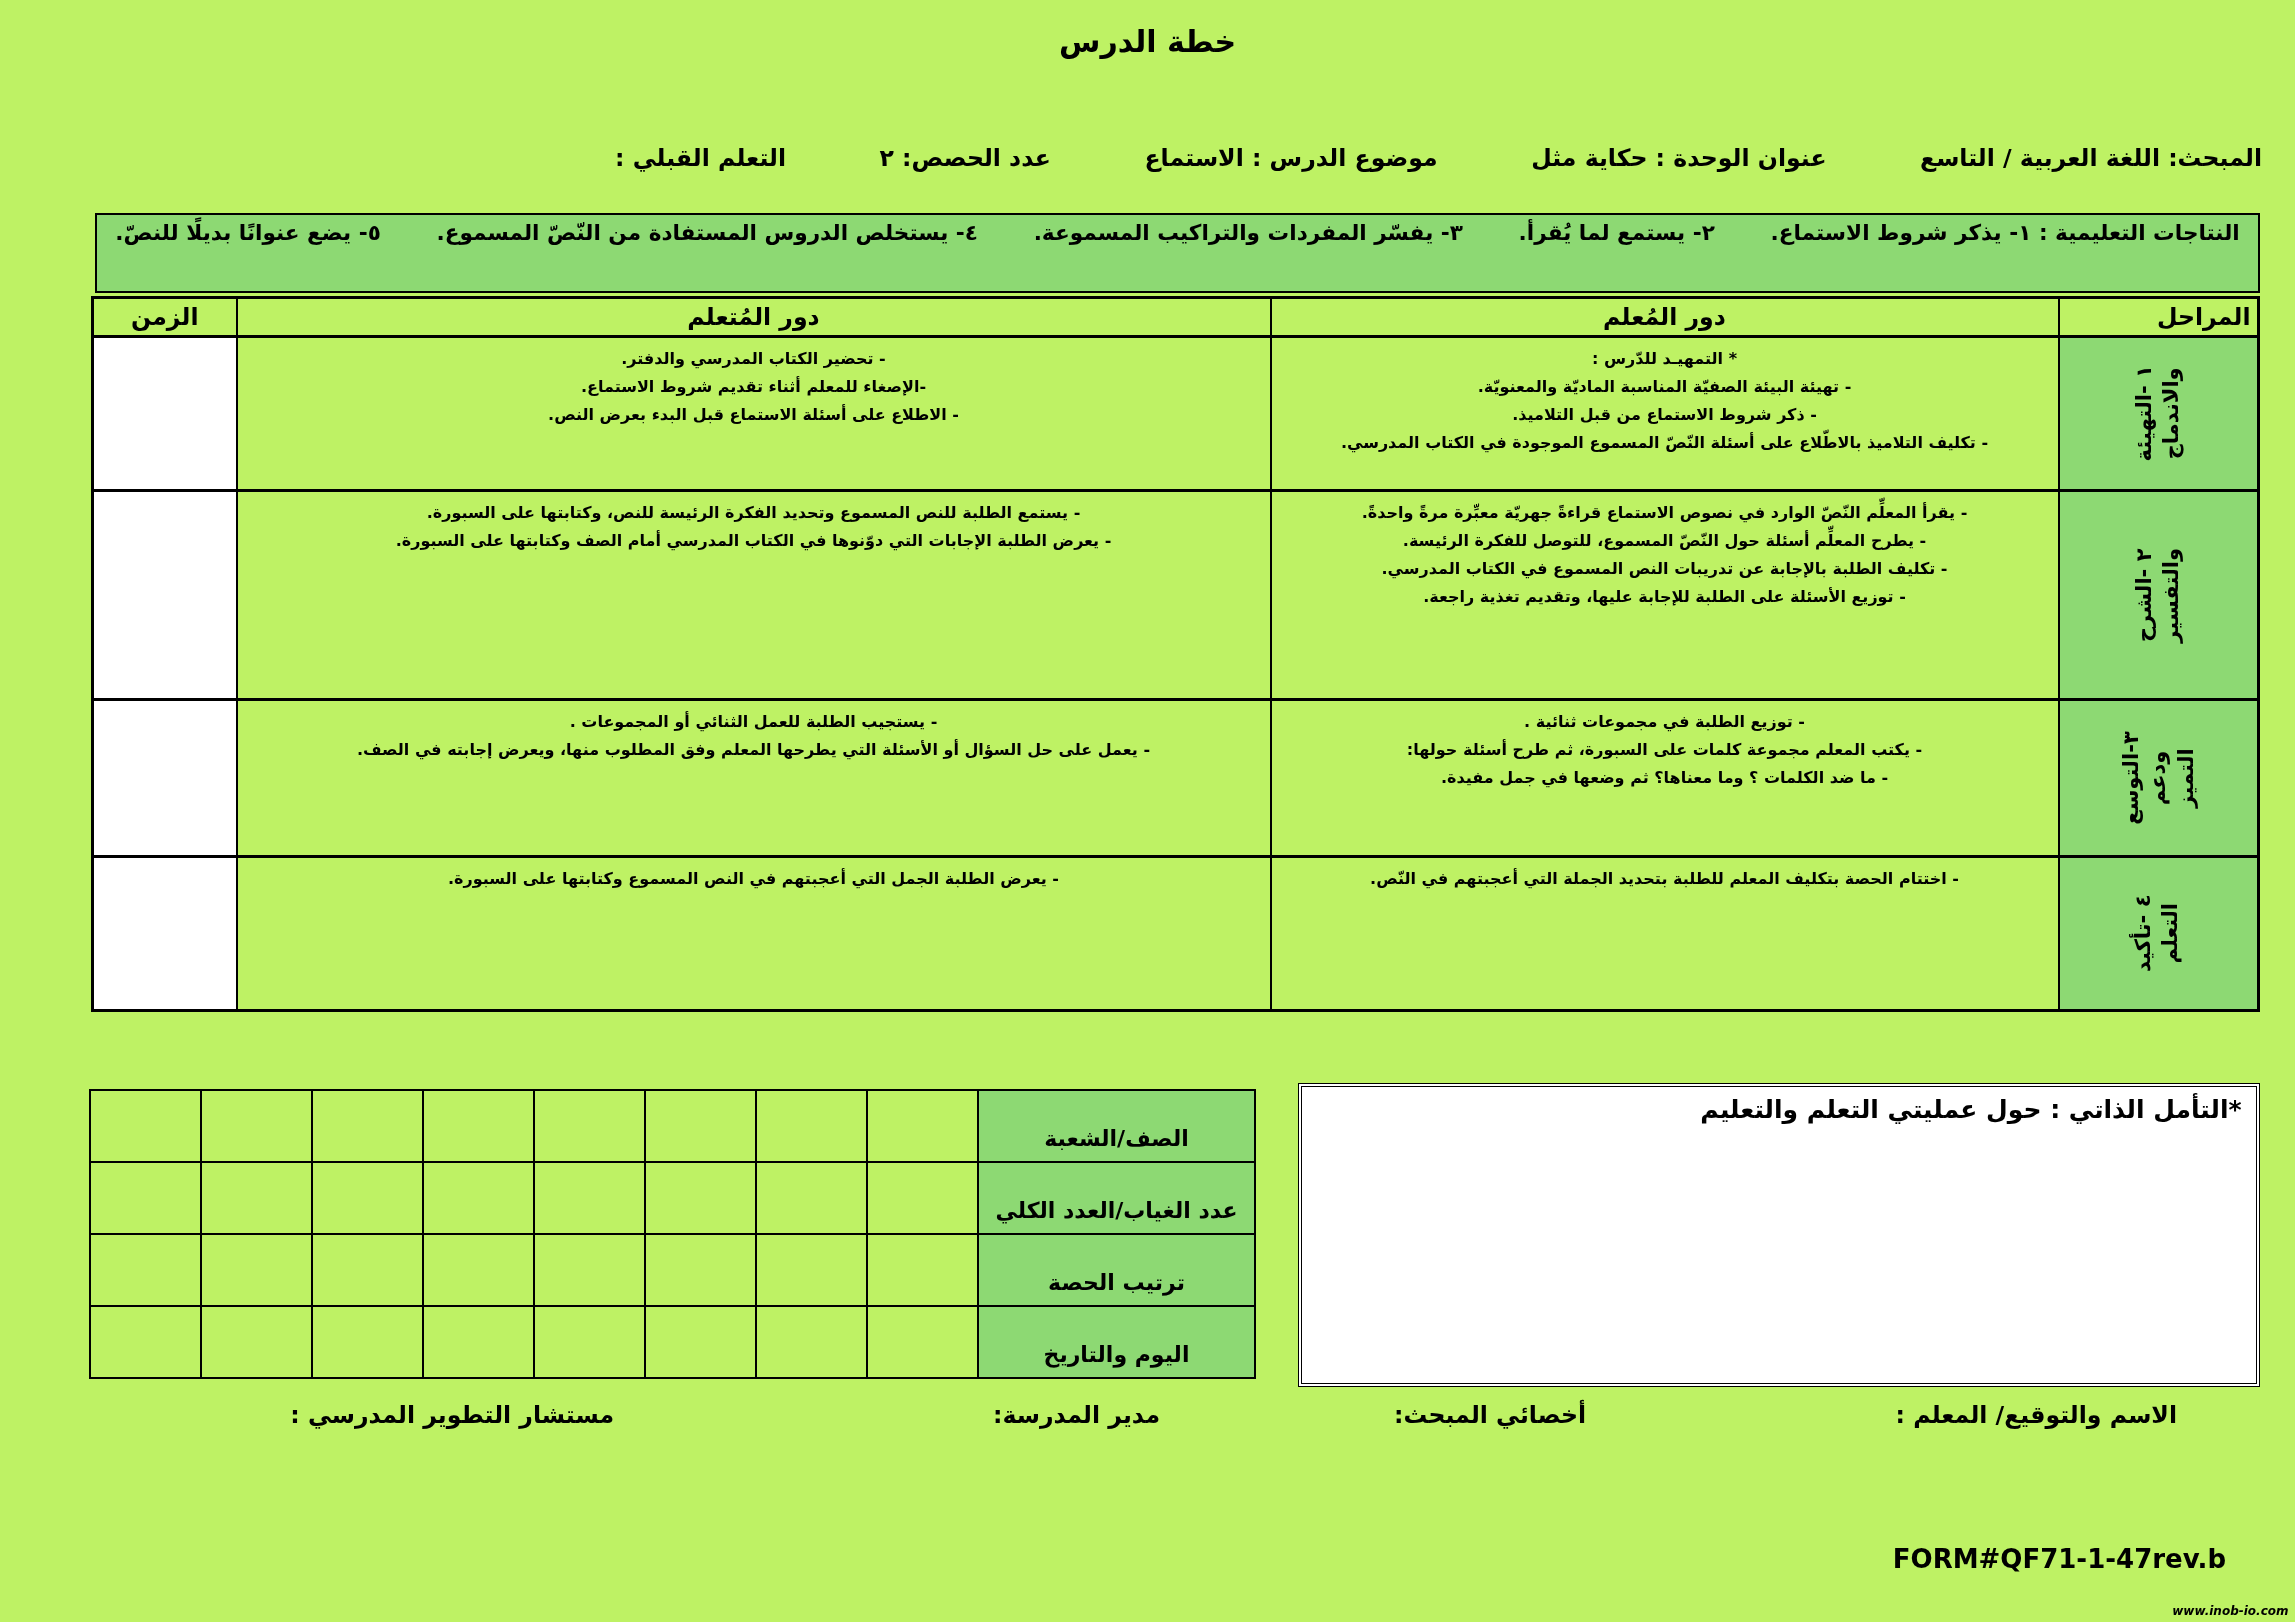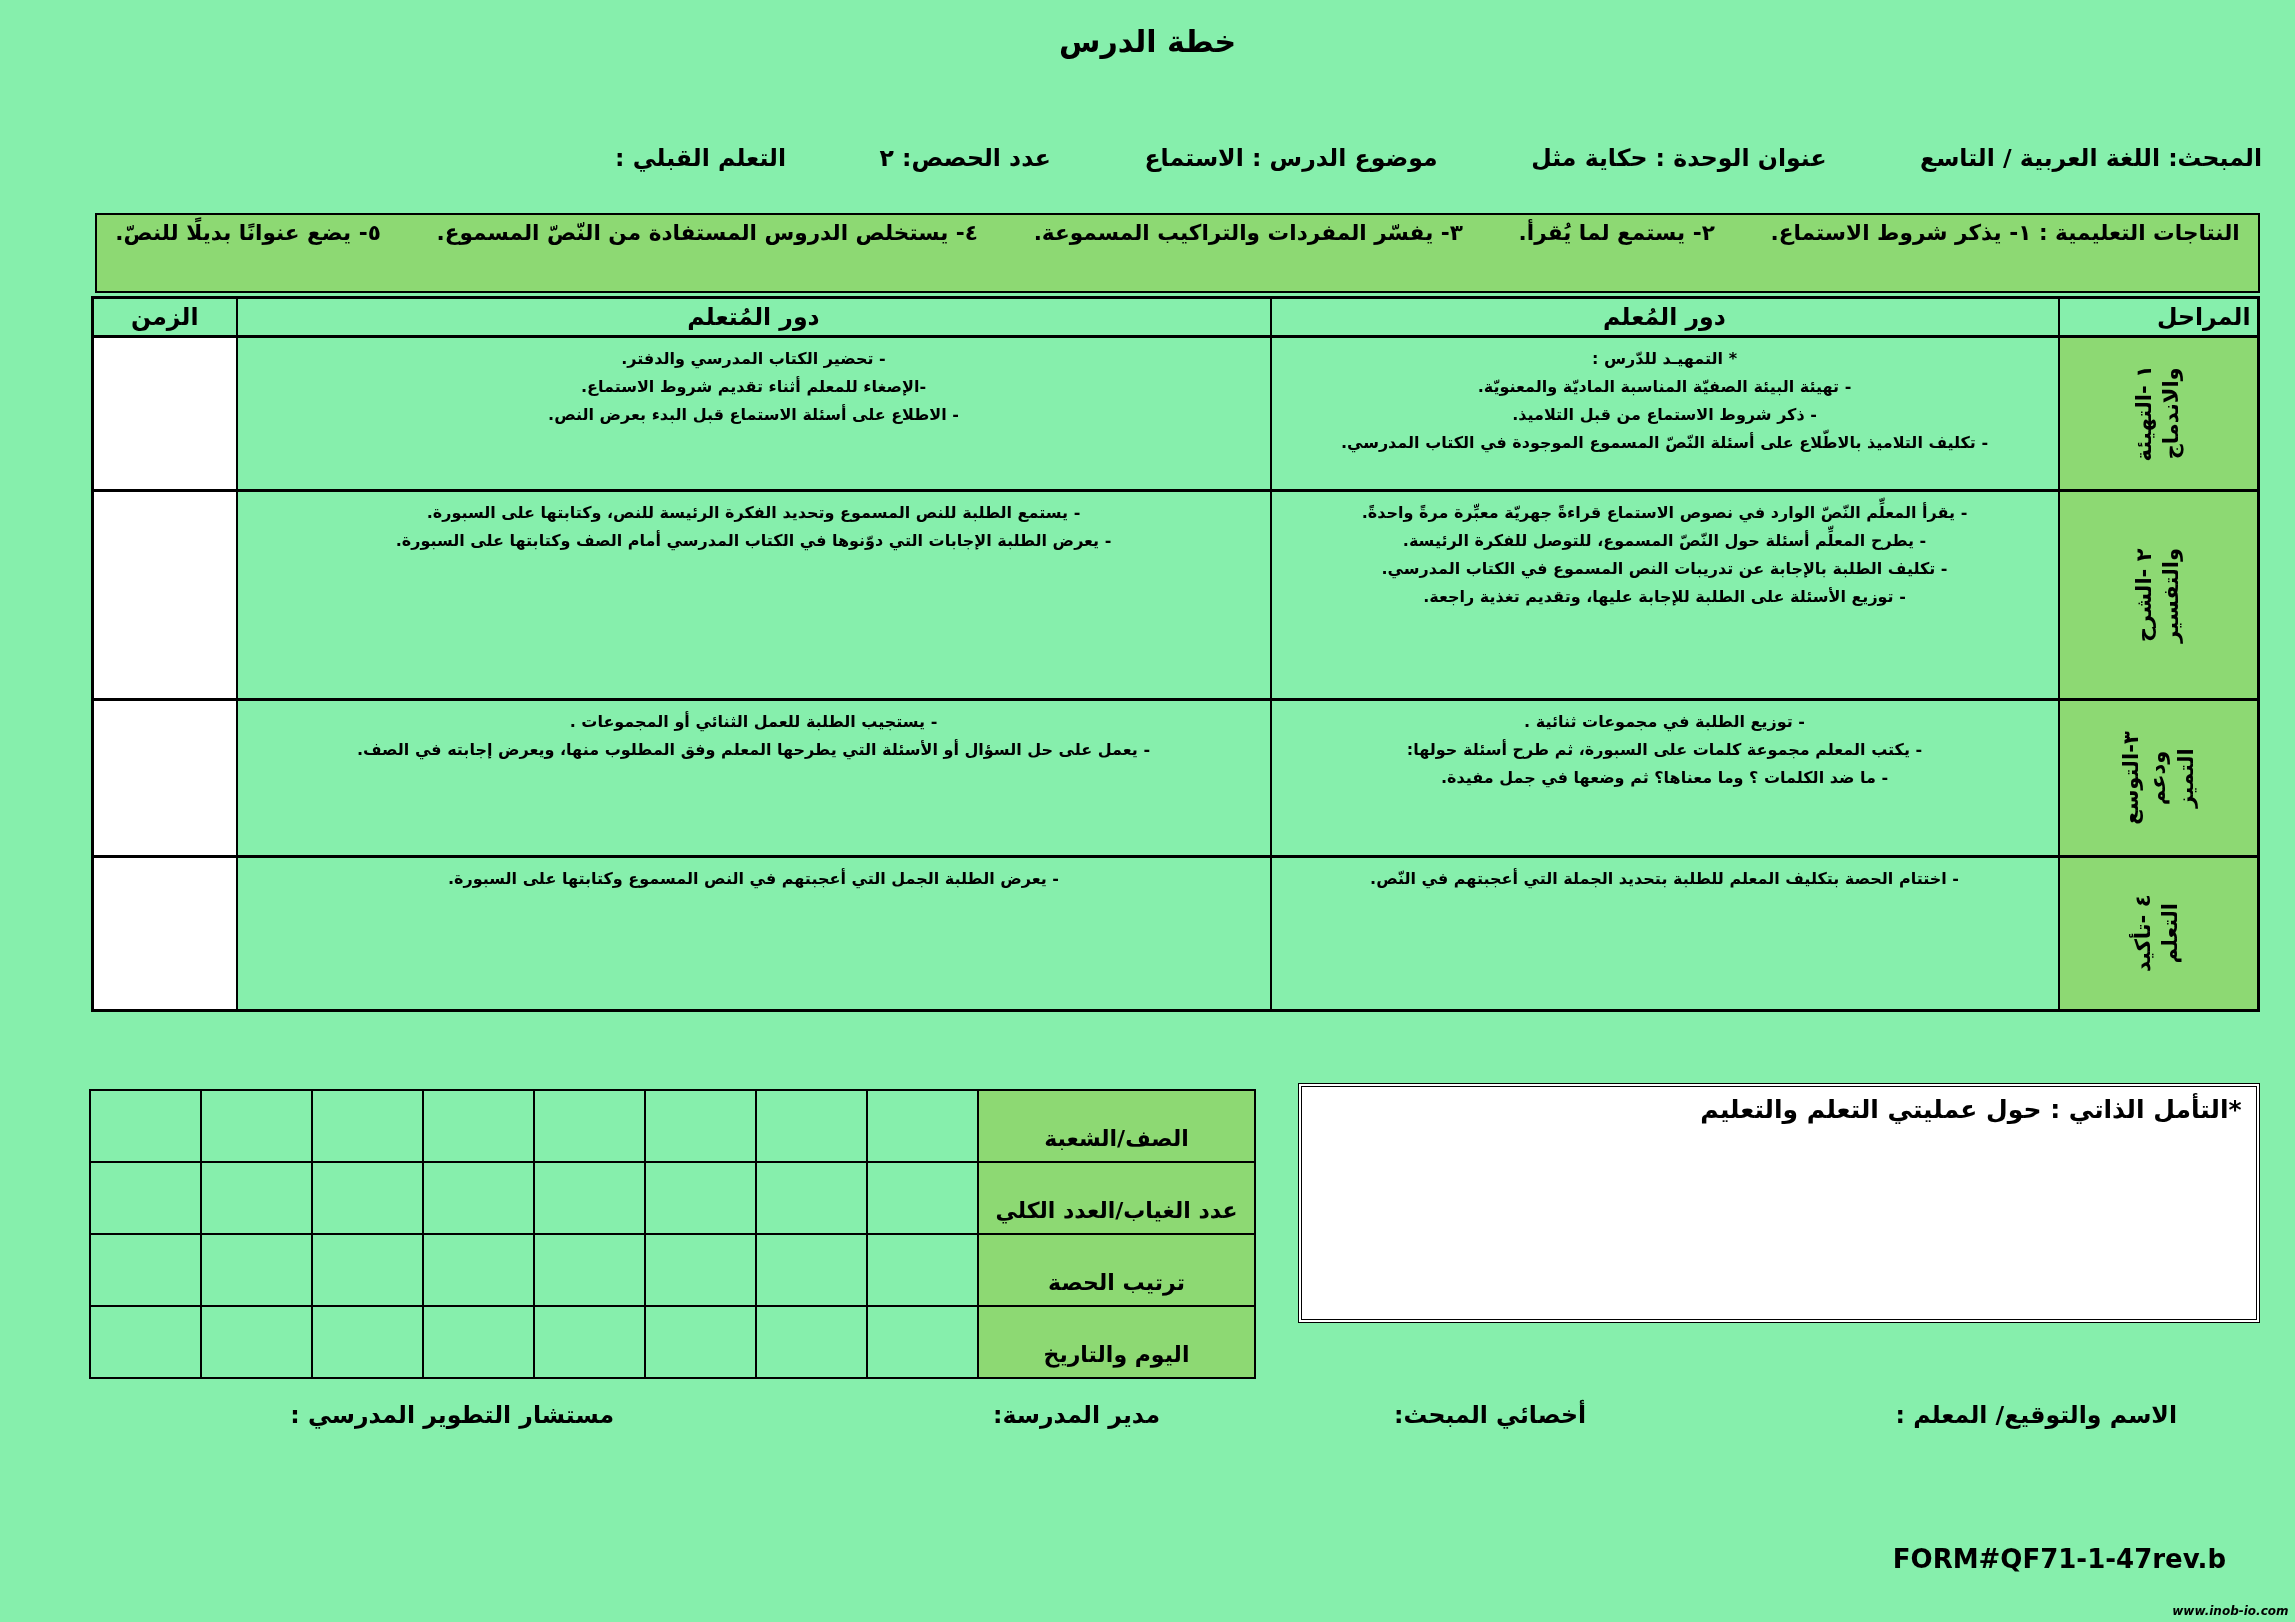--- a/index.html
+++ b/index.html
@@ -1,18 +1,18 @@
 <!DOCTYPE html>
 <html lang="ar" dir="rtl" style="font-size:10.5px"><head>
 <meta charset="utf-8">
 <style>
   * { margin:0; padding:0; box-sizing:border-box; }
   html,body { background:#ffffff; }
   body { font-family:"DejaVu Sans", sans-serif; font-weight:bold; color:#000; }
-  .page { position:relative; width:2295px; height:1622px; background:#86efac; overflow:hidden; }
+  .page { position:relative; width:2295px; height:1622px; background:#bef264; overflow:hidden; }
 
   .title { position:absolute; top:23.6px; left:0; width:100%; text-align:center;
            font-size:30px; font-weight:bold; }
 
   .info-row { position:absolute; top:144px; right:33px; left:615px;
               display:flex; justify-content:space-between; align-items:flex-start;
               font-size:23.6px; white-space:nowrap; }
 
   .outcomes { position:absolute; top:213px; right:35px; left:95px; height:80px;
               background:#8DD973; border:2px solid #000;
@@ -31,21 +31,21 @@
   td.stage { background:#8DD973; text-align:center; vertical-align:middle; }
   .rot { display:inline-block; transform:rotate(-90deg); transform-origin:center;
          font-size:21px; line-height:1.3; text-align:center; white-space:pre-line; }
   td.timecell { background:#fff; }
 
   .grid { position:absolute; top:1089px; right:1039px; width:1161px; border:2.6px solid #000; }
   .grid td { border:2px solid #000; height:72px; }
   td.glabel { background:#8DD973; text-align:center; vertical-align:bottom;
               padding-bottom:10.5px; font-size:22px; }
 
-  .reflect { position:absolute; top:1083px; right:35px; width:962px; height:240px;
+  .reflect { position:absolute; top:1083px; right:35px; width:962px; height:304px;
              border:4.6px double #000; background:#fff; padding:7.9px 14.4px; }
   .reflect .rlabel { font-size:25px; text-align:right; }
 
   .sig { position:absolute; top:1401px; font-size:23.6px; white-space:nowrap; }
   .s1 { right:118px; } .s2 { right:709px; } .s3 { right:1135px; } .s4 { right:1681px; }
 
   .formno { position:absolute; top:1544px; right:69px; font-size:26px;
             direction:ltr; font-weight:bold; }
   .wm { position:absolute; bottom:3.9px; right:6.5px; font-size:12px; font-style:italic;
         direction:ltr; }

